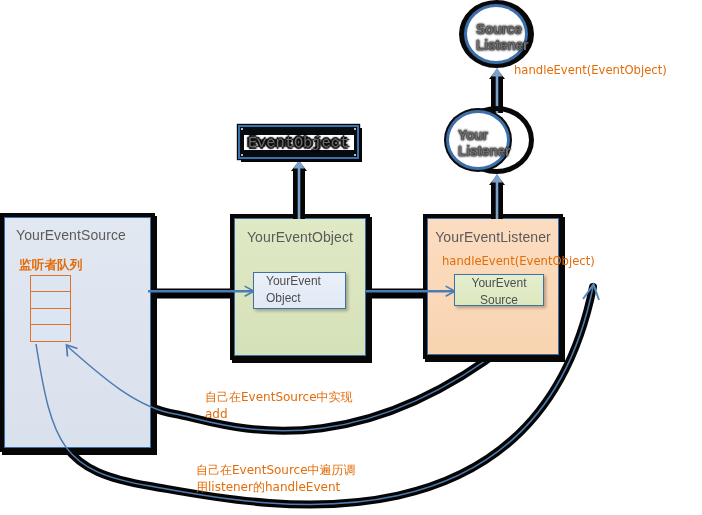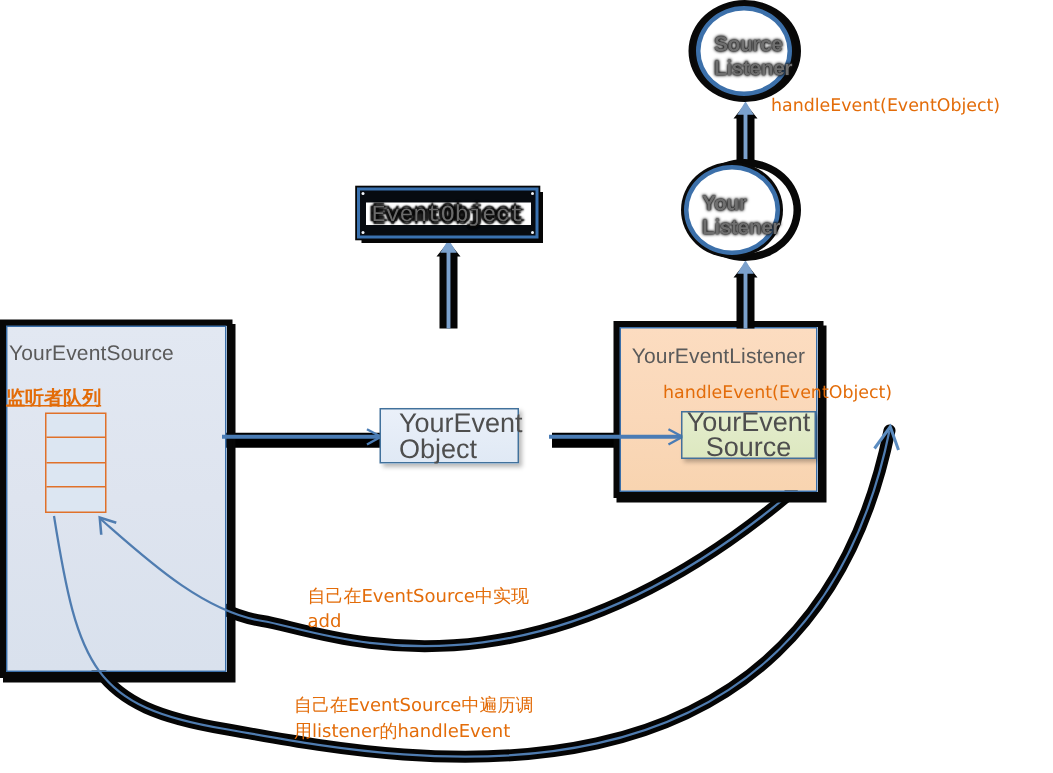--- a/index.html
+++ b/index.html
@@ -9,22 +9,22 @@
   #stage{position:relative;width:702px;height:515px;background:#fff;}
 
   
   .bigbox{position:absolute;box-sizing:border-box;border:1.2px solid #3a6ea8;
           box-shadow:0 0 0 4px #070707, 2px 3px 0 4px #070707;z-index:10;}
   .bigbox .title{position:absolute;left:0;right:0;text-align:center;
           font-size:14px;color:#5a5a5a;letter-spacing:0.1px;}
 
   .innerbox{position:absolute;z-index:20;box-sizing:border-box;border:1px solid #41719c;
           box-shadow:2px 2px 3px rgba(0,0,0,0.28);
-          display:flex;align-items:center;
-          font-size:18px;color:#4e4e4e;line-height:17px;text-align:left;}
+          display:flex;align-items:flex-start;
+          font-size:12px;color:#4e4e4e;line-height:17px;text-align:left;}
 
   
   .queue{position:absolute;z-index:20;box-sizing:border-box;border:1px solid #e0712a;
          background:#dce6f2;}
   .queue .qrow{box-sizing:border-box;border-bottom:1px solid #e0712a;}
   .queue .qrow:last-child{border-bottom:none;}
   .qlabel{position:absolute;z-index:20;font-size:12.7px;font-weight:bold;color:#e36c09;
           font-family:"DejaVu Sans",sans-serif;white-space:nowrap;}
 
   
@@ -67,42 +67,46 @@
 
   <svg class="layer" viewBox="0 0 702 515" style="z-index:0;">
     <path d="M 67 346 C 96.4 371.7 134.8 407.8 175 414 S 347.7 480.1 528 328" fill="none" stroke="#050505" stroke-width="8" stroke-linecap="round"></path>
     <path d="M 36 344 C 52.1 445 62.3 471.3 150 486 S 535 571.3 593 287" fill="none" stroke="#050505" stroke-width="8" stroke-linecap="round"></path>
     <line x1="150" y1="293.5" x2="256" y2="293.5" stroke="#000" stroke-width="10"></line>
     <line x1="368" y1="293.5" x2="457" y2="293.5" stroke="#000" stroke-width="10"></line>
   </svg>
 
   <div class="bigbox" id="box-source" style="left:4px;top:217px;width:147px;height:231px;
               background:linear-gradient(180deg,#e2e8f2 0%,#dee4ef 50%,#d9e1ed 100%);">
-    <div class="title" style="top:9px;left:1px;text-align:left;">YourEventSource</div>
-  </div>
-
-  <div class="qlabel" style="left:4px;top:257px;text-decoration:underline;">监听者队列</div>
+    <div class="title" style="top:9px;left:11px;text-align:left;">YourEventSource</div>
+  </div>
+
+  <div class="qlabel" style="left:19px;top:257px;">监听者队列</div>
 
   <div class="queue" id="queue" style="left:30px;top:275px;width:41px;height:67px;">
     <div class="qrow" style="height:16px;"></div>
     <div class="qrow" style="height:17px;border-bottom-width:1.6px;"></div>
     <div class="qrow" style="height:16px;"></div>
     <div class="qrow" style="height:16px;"></div>
   </div>
 
+  <div class="bigbox" id="box-object" style="z-index:12;left:234px;top:218px;width:132px;height:138px;
+              background:linear-gradient(180deg,#dfe9c4 0%,#dae4bd 60%,#d4e2b8 100%);">
+    <div class="title" style="top:10px;">YourEventObject</div>
+  </div>
 
   <div class="innerbox" style="left:253px;top:272px;width:93px;height:37px;padding-left:12px;
               background:linear-gradient(180deg,#eaf0f9 0%,#e0e9f5 100%);">
     <div>
       <div>YourEvent</div>
       <div>Object</div>
     </div>
   </div>
 
-  <div class="bigbox" id="box-listener" style="z-index:12;left:413px;top:218px;width:132px;height:110px;
+  <div class="bigbox" id="box-listener" style="z-index:12;left:427px;top:218px;width:132px;height:137px;
               background:linear-gradient(180deg,#fcdcc0 0%,#fad8b9 55%,#f8d4b0 100%);">
     <div class="title" style="top:10px;">YourEventListener</div>
   </div>
 
   <div class="note" style="left:442px;top:254px;font-size:11.6px;">handleEvent(EventObject)</div>
 
   <div class="innerbox" style="left:454px;top:274px;width:90px;height:32px;justify-content:center;text-align:center;
               background:linear-gradient(180deg,#e4edcd 0%,#dde8c0 100%);">
     <div>
       <div>YourEvent</div>
@@ -121,21 +125,21 @@
 
   <div class="circring" style="left:459px;top:0px;width:75px;height:68px;"></div>
   <div class="circ" style="left:464px;top:4px;width:64px;height:60px;">
     <div class="t">
       <div>Source</div>
       <div>Listener</div>
     </div>
   </div>
 
   <div class="circring" style="left:459px;top:106px;width:75px;height:68px;"></div>
-  <div class="circ" style="left:456px;top:110px;width:64px;height:60px;">
+  <div class="circ" style="left:446px;top:110px;width:64px;height:60px;">
     <div class="t">
       <div>Your</div>
       <div>Listener</div>
     </div>
   </div>
 
   <div class="note" style="left:514px;top:63px;font-size:11.6px;">handleEvent(EventObject)</div>
 
   <div class="note" style="left:196px;top:462px;font-size:12px;line-height:16.5px;">
     <div>自己在EventSource中遍历调</div>

